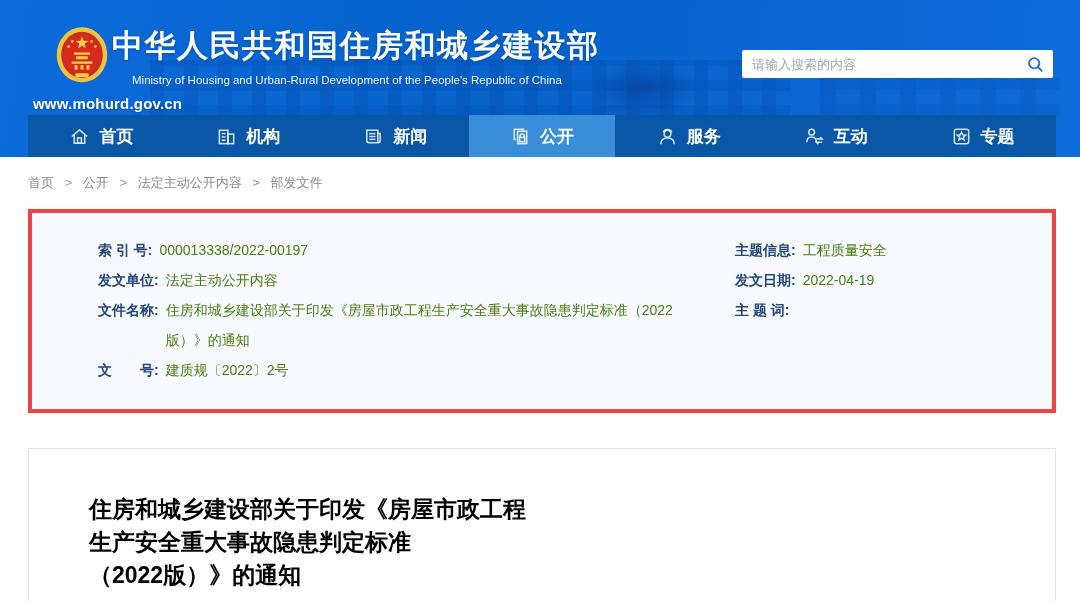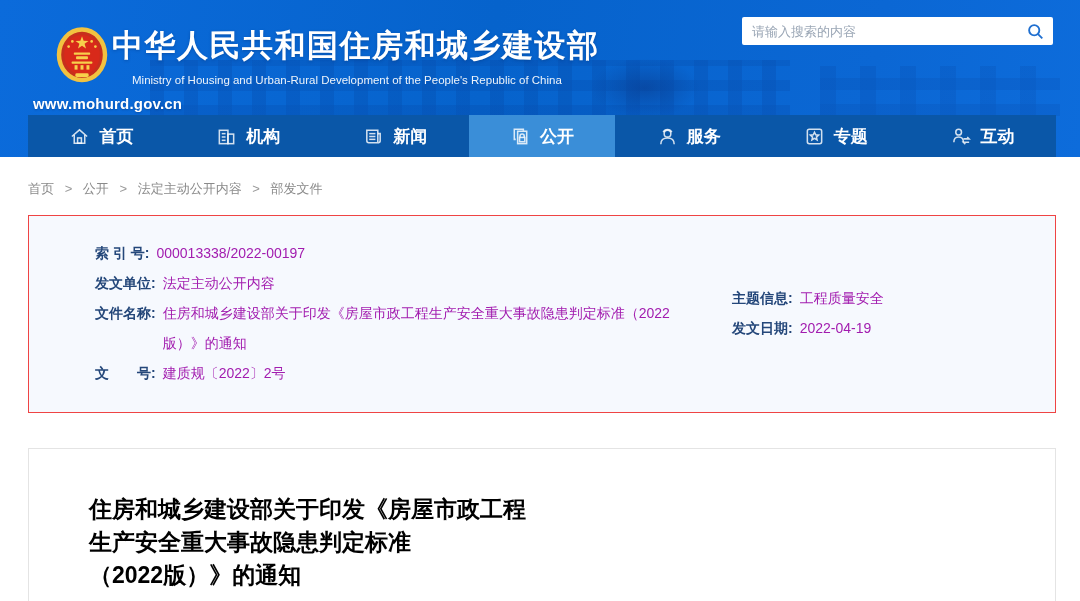--- a/index.html
+++ b/index.html
@@ -37,21 +37,21 @@
     text-shadow:0 1px 2px rgba(0,40,100,.4);
   }
   .title-block { position:absolute; left:112px; top:25px; }
   .site-title {
     margin:0; color:#ffffff; font-size:31px; font-weight:bold; letter-spacing:1.5px;
     text-shadow:0 1px 3px rgba(0,40,100,.35);
   }
   .site-subtitle { margin-top:7px; color:rgba(255,255,255,.93); font-size:11.5px;padding-left:20px; }
 
   .search-box {
-    position:absolute; left:742px; top:17px; width:311px; height:28px;
+    position:absolute; left:742px; top:50px; width:311px; height:28px;
     background:#ffffff; border-radius:2px; display:flex; align-items:center;
   }
   .search-box input {
     flex:1; height:100%; border:none; outline:none; background:transparent;
     font-size:13px; padding:0 10px; color:#333; font-family:"Liberation Sans", sans-serif;
   }
   .search-box input::placeholder { color:#9aa6b5; }
   .search-btn {
     width:36px; height:100%; border:none; background:transparent; cursor:pointer;
     display:flex; align-items:center; justify-content:center; padding:0;
@@ -64,34 +64,34 @@
   }
   .nav-item {
     flex:1; display:flex; align-items:center; justify-content:center; gap:9px;
     color:#ffffff; font-size:17px; font-weight:bold; cursor:pointer;
   }
   .nav-item.active { background:#3a8ed8; }
   .nav-icon { display:flex; color:rgba(255,255,255,.82); }
   .nav-icon svg { width:21px; height:21px; }
 
   
-  .breadcrumb { margin:23px 0 0 28px; font-size:13px; color:#8a8a8a; }
+  .breadcrumb { margin:17px 0 0 28px; font-size:13px; color:#8a8a8a; }
   .breadcrumb .bc-item { cursor:pointer; }
   .breadcrumb .bc-sep { margin:0 7px; color:#9a9a9a; }
 
   
   .meta-box {
-    margin:17px 24px 0 28px; border:1px solid #ef4444; background:#f6f9fe;
-    display:flex; padding:22px 0 24px;align-items:center;
+    margin:17px 24px 0 28px; border:4px solid #ef4444; background:#f6f9fe;
+    display:flex; padding:22px 0 24px;
   }
   .meta-left  { width:678px; padding-left:66px; }
   .meta-right { flex:1; padding-left:25px; }
   .meta-row   { display:flex; font-size:14px; line-height:30px; }
   .meta-label { font-weight:bold; color:#24477a; white-space:pre; flex-shrink:0; }
-  .meta-value { color:#a21caf; margin-left:7px; }
+  .meta-value { color:#4d7c0f; margin-left:7px; }
 
   
   .content-box {
     margin:35px 24px 0 28px; border:1px solid #e4e4e4; background:#ffffff; height:420px;
   }
   .article-title {
     margin:44px 60px 0; text-align:left; font-size:23px; font-weight:bold;
     color:#000000; line-height:33px;
   }
 </style>
@@ -191,36 +191,36 @@
           <circle cx="11" cy="8" r="3.5"></circle>
             <path d="M4,19 c0,-4.5 3,-6.5 7,-6.5 s7,2 7,6.5"></path>
           <path d="M6.5,6.5 a5,5 0 0 1 9,0"></path>
         </svg>
       </span>
       <span>服务</span>
     </div>
     <div class="nav-item">
       <span class="nav-icon">
         <svg viewBox="0 0 22 22" fill="none" stroke="currentColor" stroke-width="1.6">
-          <rect x="3.5" y="3.5" width="15" height="15" rx="2"></rect>
-          <polygon points="11,6.5 12.3,9.3 15.3,9.6 13,11.6 13.7,14.6 11,13 8.3,14.6 9,11.6 6.7,9.6 9.7,9.3"></polygon>
-        </svg>
-      </span>
-      <span>专题</span>
-    </div>
-    <div class="nav-item">
-      <span class="nav-icon">
-        <svg viewBox="0 0 22 22" fill="none" stroke="currentColor" stroke-width="1.6">
           <circle cx="8" cy="6.5" r="3"></circle>
             <path d="M3,17 c0,-4 2.5,-5.5 5,-5.5 s5,1.5 5,5.5"></path>
           <path d="M13,13.5 h6 l-2,-2"></path>
             <path d="M19,17 h-6 l2,2"></path>
         </svg>
       </span>
       <span>互动</span>
+    </div>
+    <div class="nav-item">
+      <span class="nav-icon">
+        <svg viewBox="0 0 22 22" fill="none" stroke="currentColor" stroke-width="1.6">
+          <rect x="3.5" y="3.5" width="15" height="15" rx="2"></rect>
+          <polygon points="11,6.5 12.3,9.3 15.3,9.6 13,11.6 13.7,14.6 11,13 8.3,14.6 9,11.6 6.7,9.6 9.7,9.3"></polygon>
+        </svg>
+      </span>
+      <span>专题</span>
     </div>
   </div>
 </div>
 
 <div class="breadcrumb">
   <span class="bc-item">首页</span>
   <span class="bc-sep">&gt;</span>
   <span class="bc-item">公开</span>
   <span class="bc-sep">&gt;</span>
   <span class="bc-item">法定主动公开内容</span>
@@ -249,20 +249,24 @@
   </div>
   <div class="meta-right">
     <div class="meta-row">
       <span class="meta-label">主题信息:</span>
       <span class="meta-value">工程质量安全</span>
     </div>
     <div class="meta-row">
       <span class="meta-label">发文日期:</span>
       <span class="meta-value">2022-04-19</span>
     </div>
+    <div class="meta-row">
+      <span class="meta-label">主 题 词:</span>
+      <span class="meta-value"></span>
+    </div>
   </div>
 </div>
 
 <div class="content-box">
   <div class="article-title">
     <div>住房和城乡建设部关于印发《房屋市政工程</div>
     <div>生产安全重大事故隐患判定标准</div>
     <div>（2022版）》的通知</div>
   </div>
 

